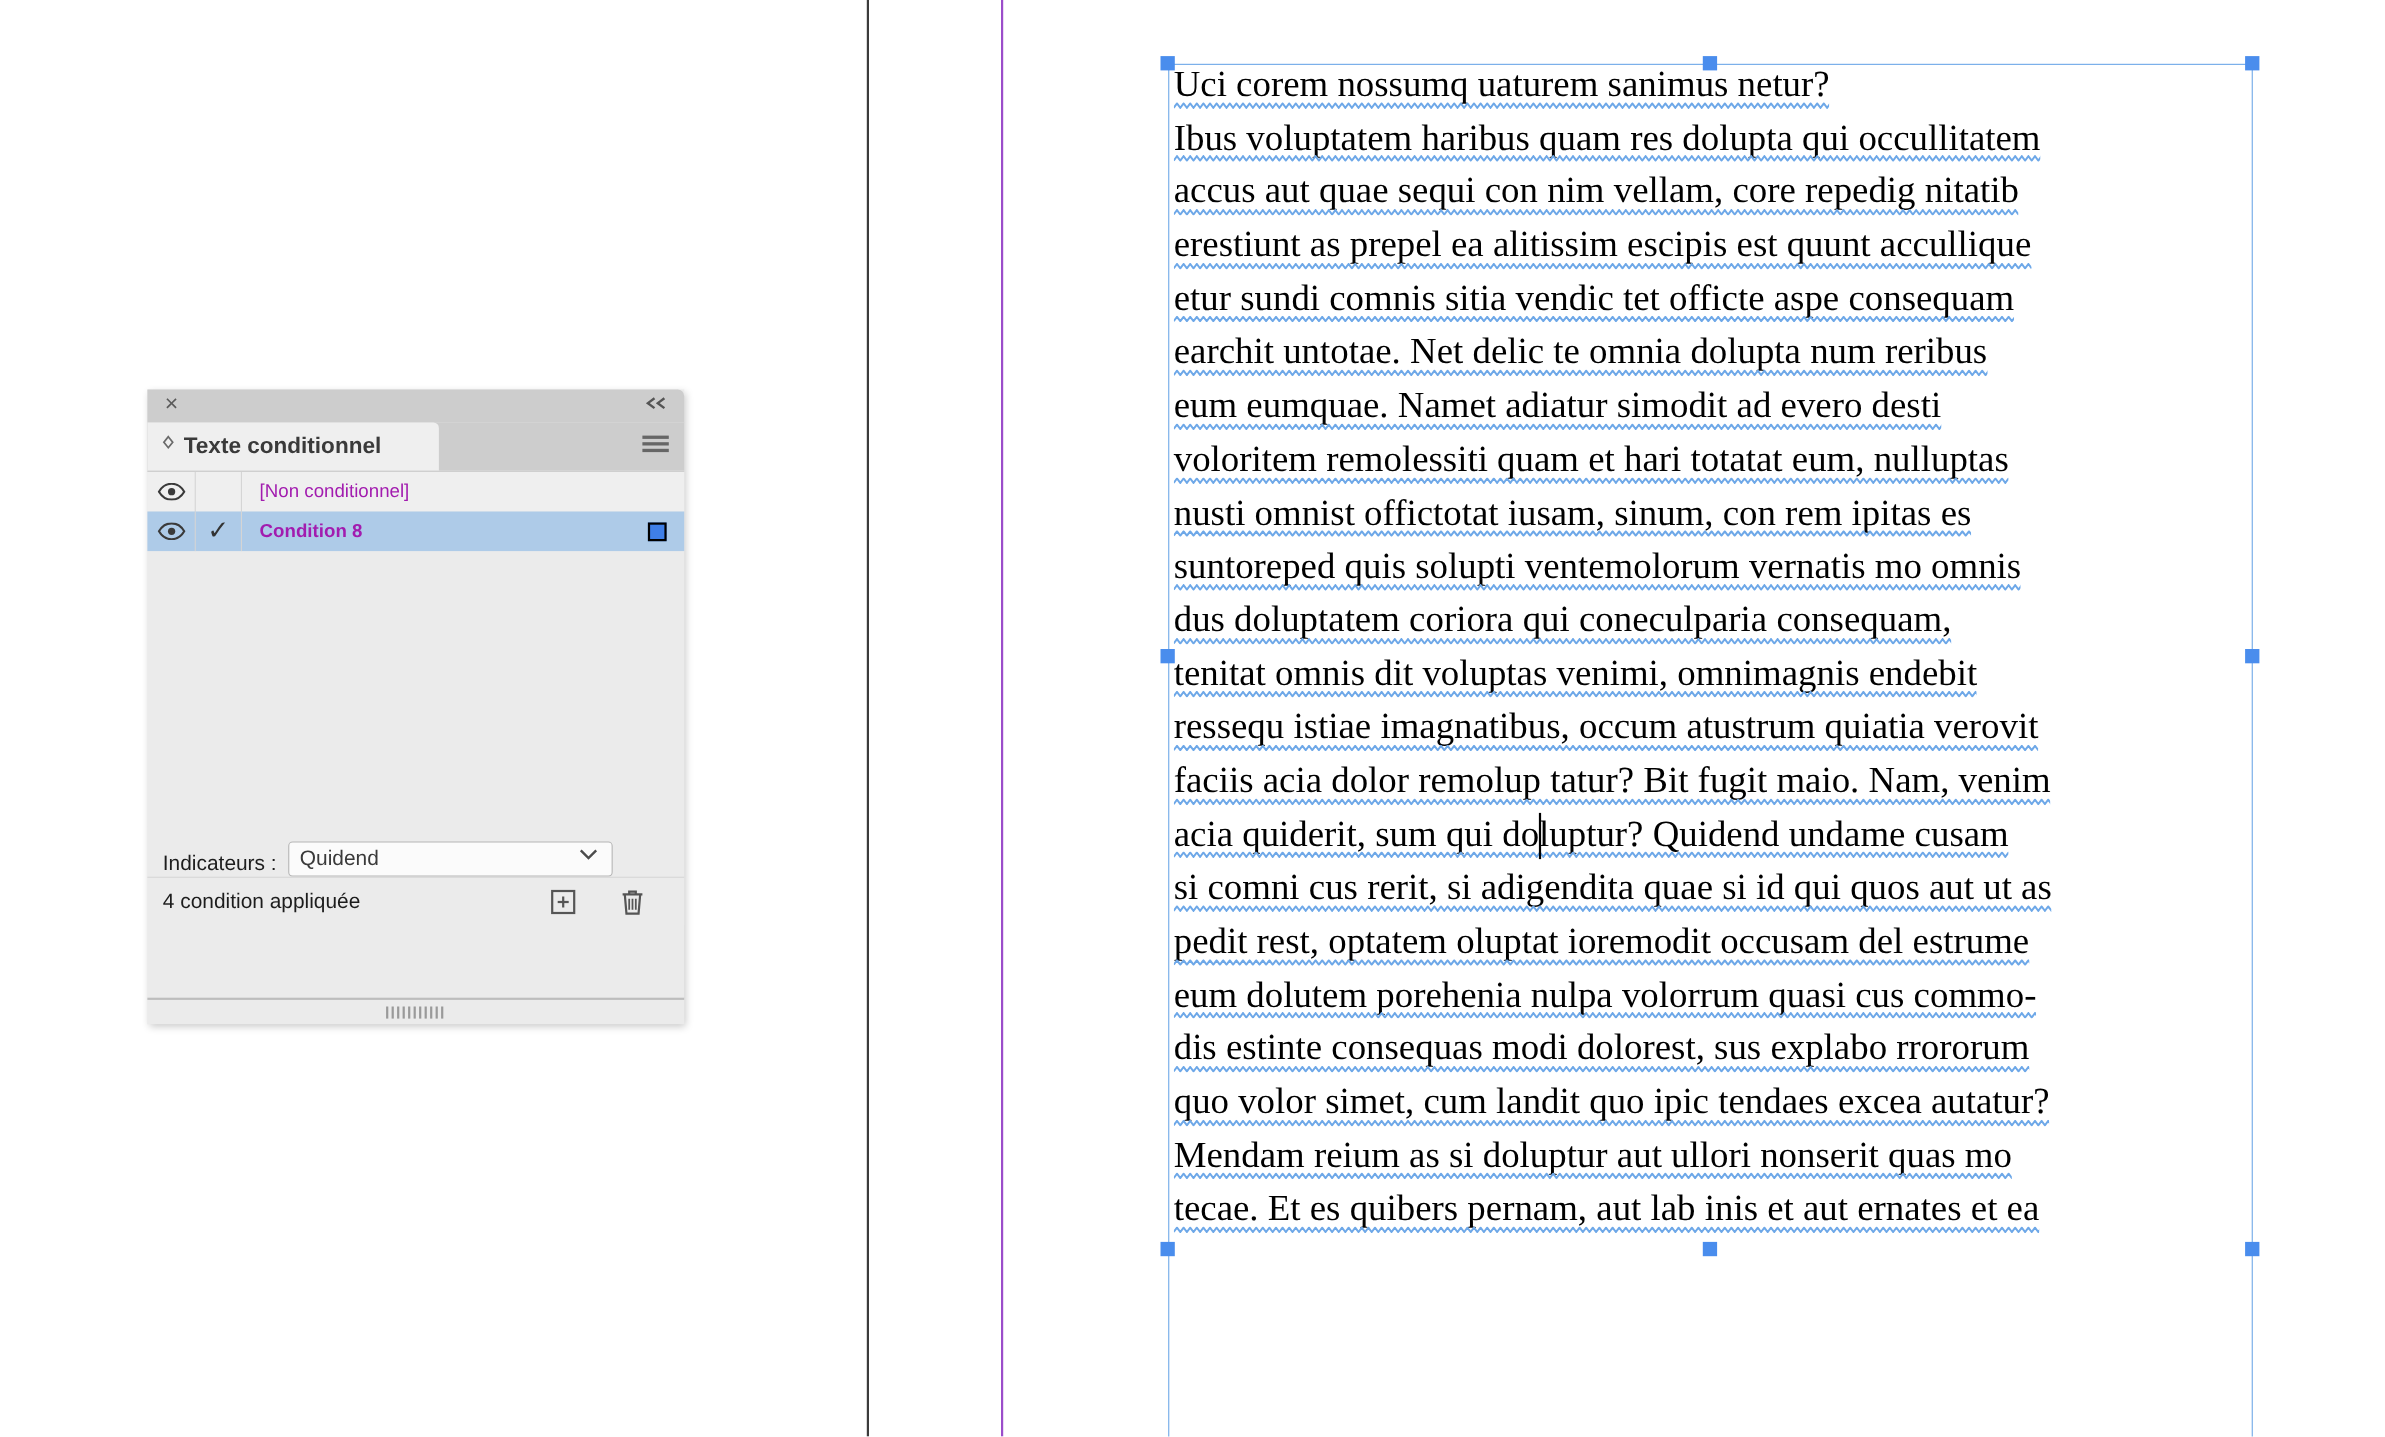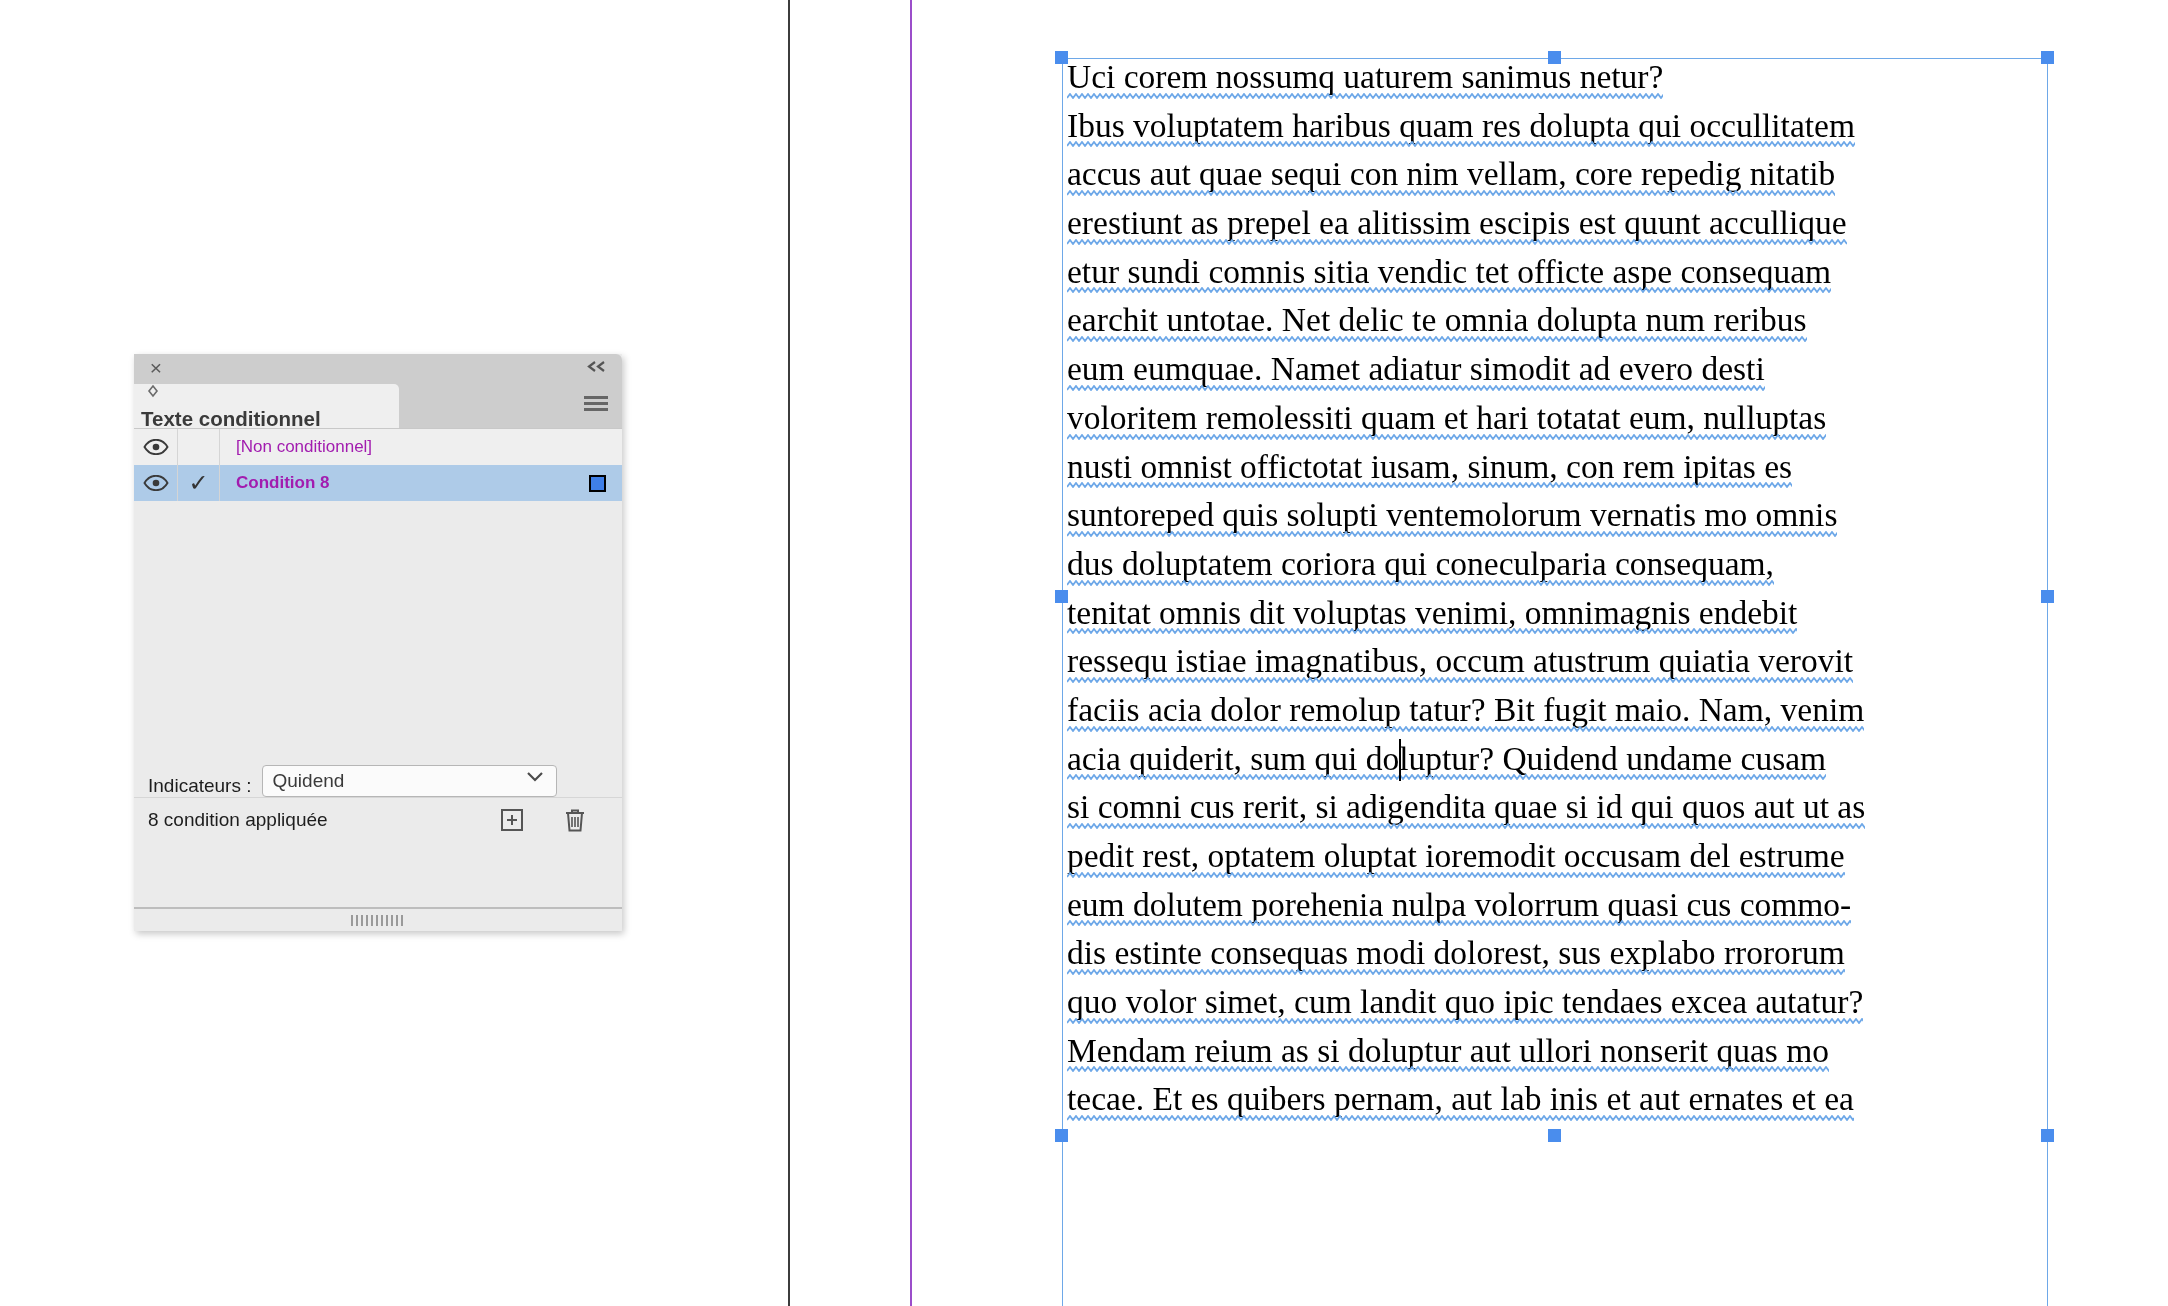--- a/index.html
+++ b/index.html
@@ -135,23 +135,23 @@
     height: 44px;
     background: #cdcdcd;
   }
   #panel-tab {
     position: absolute;
     left: 0; top: 0;
     width: 265px; height: 44px;
     background: #efefef;
     box-sizing: border-box;
     display: flex;
+    align-items: center;
     border-top-right-radius: 5px;
     cursor: pointer;
-    flex-direction: column;
   }
   #tab-grabber {
     margin-left: 12px;
     color: #6b6b6b;
     font-size: 17px;
     line-height: 1;
   }
   #tab-label {
     margin-left: 7px;
     font-weight: bold;
@@ -521,21 +521,21 @@
       <span id="indicators-value">Quidend</span>
       <span id="indicators-chevron">
         <svg width="20" height="13" viewBox="0 0 20 13">
           <polyline points="3,3 10,10 17,3" fill="none" stroke="#4b4b4b" stroke-width="2.2"></polyline>
         </svg>
       </span>
     </div>
   </div>
 
   <div id="status-row">
-    <span id="status-text">8 condition appliquée</span>
+    <span id="status-text">4 condition appliquée</span>
     <div id="btn-new">
       <div class="plusbox"></div>
     </div>
     <div id="btn-delete">
       <svg width="26" height="28" viewBox="0 0 26 28">
         <path d="M4,7 L22,7" stroke="#555" stroke-width="2" fill="none"></path>
         <path d="M10,7 L10,4.5 L16,4.5 L16,7" stroke="#555" stroke-width="2" fill="none"></path>
         <path d="M6,7 L7.5,24.5 L18.5,24.5 L20,7" stroke="#555" stroke-width="2" fill="none"></path>
         <path d="M10,11 L10,21 M13,11 L13,21 M16,11 L16,21" stroke="#555" stroke-width="1.6" fill="none"></path>
       </svg>

